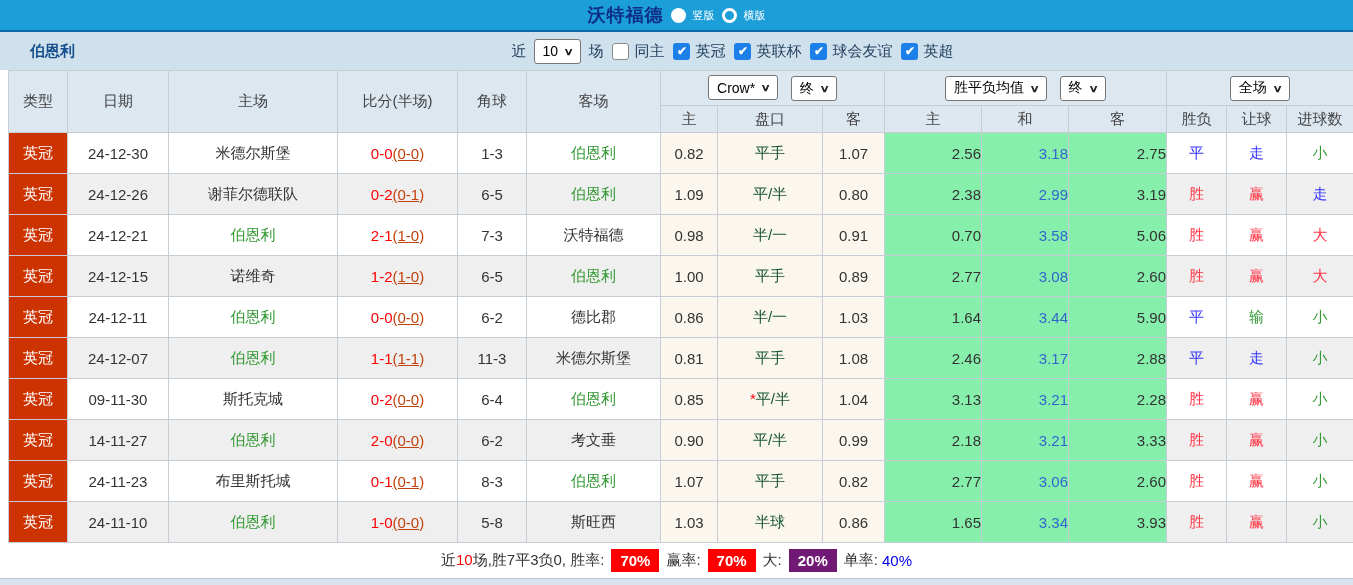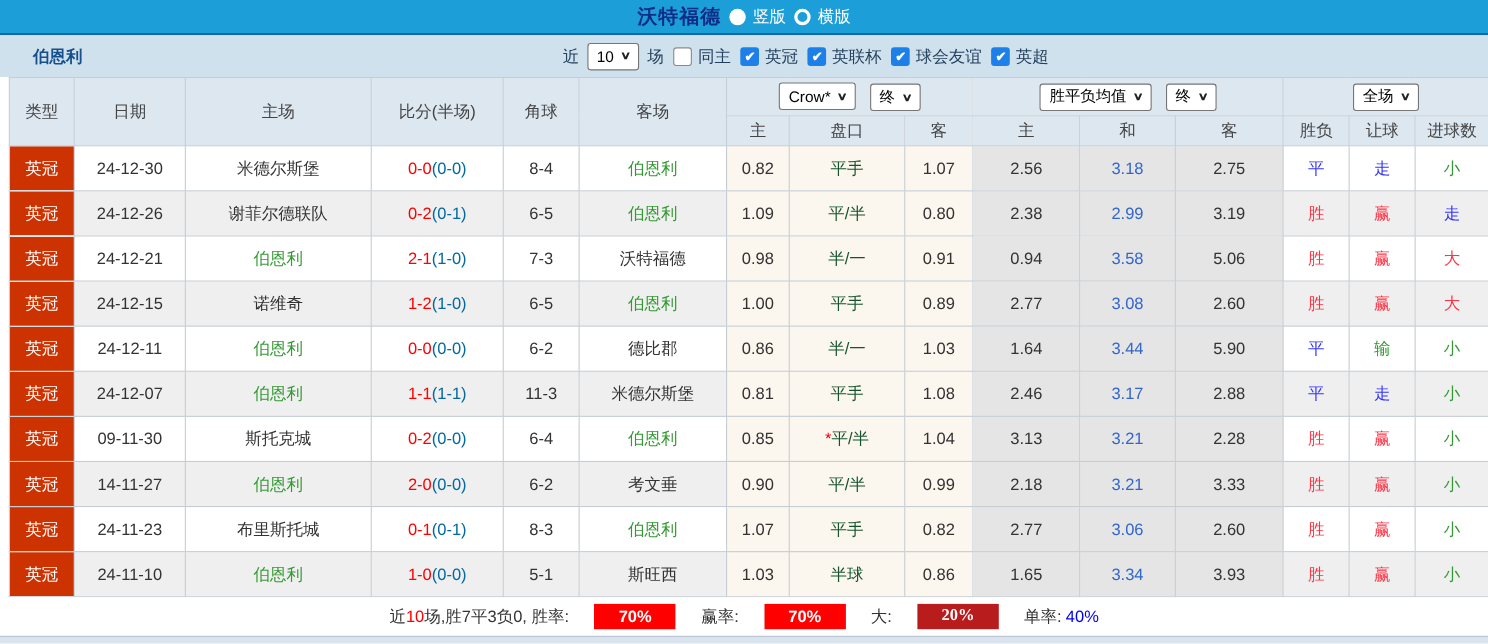--- a/index.html
+++ b/index.html
@@ -6,21 +6,21 @@
   html,body { width: 1353px; height: 585px; background: #fff;
     font-family: "Liberation Sans", sans-serif; overflow: hidden; }
 
   
   .topbar { height: 32px; background: #1c9ed9; border-bottom: 2px solid #0f68a6;
     display: flex; align-items: center; justify-content: center; gap: 7px; }
   .topbar .title { font-size: 18px; font-weight: bold; color: #0d2d86; letter-spacing: 1px; }
   .radio { width: 15px; height: 15px; border-radius: 50%; display: inline-block; cursor: pointer; }
   .radio.filled { background: #fff; }
   .radio.ring { border: 3px solid #fff; background: transparent; }
-  .radio-label { color: #fff; font-size: 15px; cursor: pointer; }
+  .radio-label { color: #fff; font-size: 11px; cursor: pointer; }
 
   
   .filterbar { height: 38px; background: #d0e1ee; display: flex; align-items: center; position: relative; }
   .filterbar .team { position: absolute; left: 30px; font-size: 15px; font-weight: bold; color: #15508d; }
   .controls { margin: 0 auto; transform: translateX(56px); display: flex; align-items: center;
     gap: 3px; font-size: 15px; color: #24415e; }
   .fake-select { display: inline-flex; align-items: center; justify-content: center; gap: 7px;
     background: #fff; border: 1px solid #767676; border-radius: 3px; height: 25px;
     padding: 0 8px; font-size: 14px; color: #000; cursor: pointer; margin: 0 4px; }
   .fake-select .chev { font-size: 10px; color: #222; transform: scaleX(1.4); font-weight: bold; }
@@ -35,37 +35,37 @@
   th, td { border: 1px solid #c6cdd4; text-align: center; font-size: 15px; color: #333;
     padding: 0; overflow: hidden; white-space: nowrap; }
   thead th { background: #dde7f0; font-weight: normal; color: #444; }
   tr.h-top th { height: 35px; }
   tr.h-sub th { height: 27px; }
   thead th.grp { padding: 3px 0; }
   tbody tr { height: 41px; background: #fff; }
   tbody tr.even { background: #efefef; }
   td.type { background: #cc3300; color: #fff; }
   td.crow { background: #fbf6ee; }
-  td.avg { background: #e5e5e5; }
+  td.avg { background: #86efac; text-align: right; }
   td.avg.draw { color: #3366cc; }
   td.handicap .hc { color: #14532d; }
   td.handicap .star { color: #ff0000; }
   .score { color: #ff0000; }
-  .half { color: #0369a1; }
+  .half { color: #c2410c; text-decoration: underline; }
   .c-green { color: #339933; }
   .c-red { color: #ff3344; }
   .c-blue { color: #3333ff; }
 
   
   .footer { height: 35px; background: #fff; display: flex; align-items: center;
     justify-content: center; font-size: 15px; color: #333; gap: 4px; }
   .footer .num-red { color: #ff0000; }
-  .badge { display: inline-block; padding: 3px 22px; color: #fff; font-weight: bold; margin: 0 19px; }
+  .badge { display: inline-block; padding: 3px 9px; color: #fff; font-weight: bold; margin: 0 3px; }
   .badge.red { background: #ff0000; }
-  .badge.green { background: #b91c1c; font-family: Liberation Serif, serif; }
+  .badge.green { background: #701a75; }
   .rate-blue { color: #0000ee; }
   .bottomstrip { height: 8px; background: #d9e4ee; border-top: 1px solid #b9c6d2; }
 </style>
 </head>
 <body>
 
 <div class="topbar">
   <span class="title">沃特福德</span>
   <span class="radio filled"></span>
   <span class="radio-label">竖版</span>
@@ -159,21 +159,21 @@
       <th>让球</th>
       <th>进球数</th>
     </tr>
   </thead>
   <tbody id="rows">
       <tr>
     <td class="type">英冠</td>
     <td>24-12-30</td>
     <td>米德尔斯堡</td>
     <td><span class="score">0-0</span><span class="half">(0-0)</span></td>
-    <td>8-4</td>
+    <td>1-3</td>
     <td class="c-green">伯恩利</td>
     <td class="crow">0.82</td>
     <td class="crow handicap"><span class="star"></span><span class="hc">平手</span></td>
     <td class="crow">1.07</td>
     <td class="avg">2.56</td>
     <td class="avg draw">3.18</td>
     <td class="avg">2.75</td>
     <td class="c-blue">平</td>
     <td class="c-blue">走</td>
     <td class="c-green">小</td>
@@ -198,21 +198,21 @@
       <tr>
     <td class="type">英冠</td>
     <td>24-12-21</td>
     <td class="c-green">伯恩利</td>
     <td><span class="score">2-1</span><span class="half">(1-0)</span></td>
     <td>7-3</td>
     <td>沃特福德</td>
     <td class="crow">0.98</td>
     <td class="crow handicap"><span class="star"></span><span class="hc">半/一</span></td>
     <td class="crow">0.91</td>
-    <td class="avg">0.94</td>
+    <td class="avg">0.70</td>
     <td class="avg draw">3.58</td>
     <td class="avg">5.06</td>
     <td class="c-red">胜</td>
     <td class="c-red">赢</td>
     <td class="c-red">大</td>
   </tr>
       <tr class="even">
     <td class="type">英冠</td>
     <td>24-12-15</td>
     <td>诺维奇</td>
@@ -312,21 +312,21 @@
     <td class="avg">2.60</td>
     <td class="c-red">胜</td>
     <td class="c-red">赢</td>
     <td class="c-green">小</td>
   </tr>
       <tr class="even">
     <td class="type">英冠</td>
     <td>24-11-10</td>
     <td class="c-green">伯恩利</td>
     <td><span class="score">1-0</span><span class="half">(0-0)</span></td>
-    <td>5-1</td>
+    <td>5-8</td>
     <td>斯旺西</td>
     <td class="crow">1.03</td>
     <td class="crow handicap"><span class="star"></span><span class="hc">半球</span></td>
     <td class="crow">0.86</td>
     <td class="avg">1.65</td>
     <td class="avg draw">3.34</td>
     <td class="avg">3.93</td>
     <td class="c-red">胜</td>
     <td class="c-red">赢</td>
     <td class="c-green">小</td>

